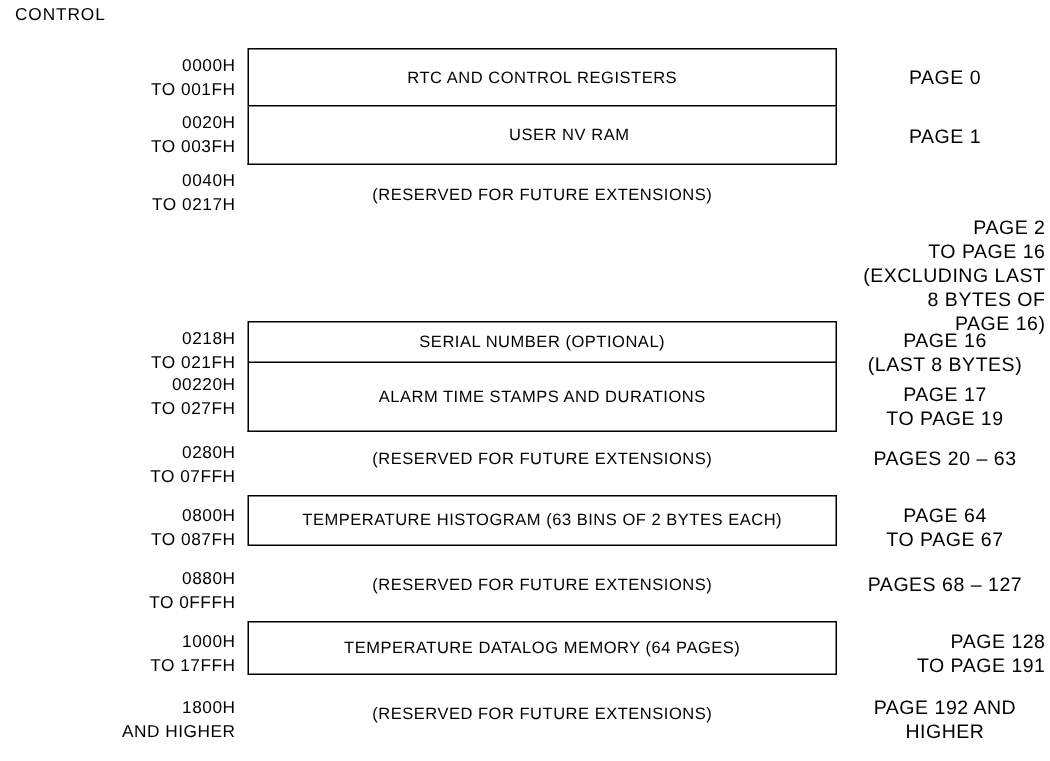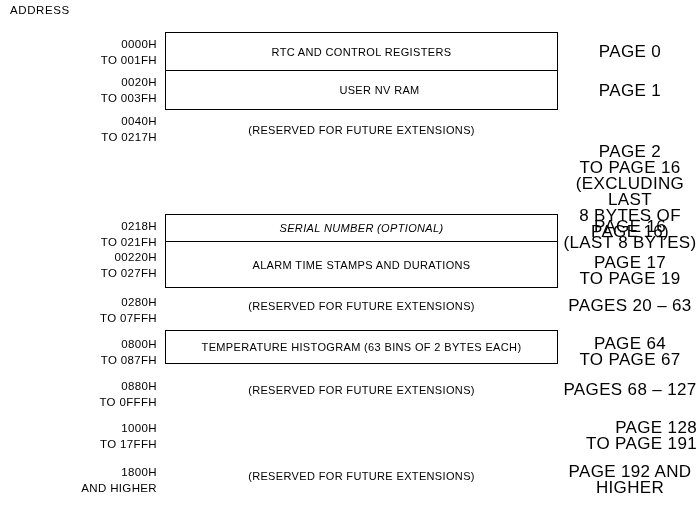--- a/index.html
+++ b/index.html
@@ -39,21 +39,21 @@
     line-height: 16px;
     letter-spacing: 0.35px;
     white-space: pre-line;
   }
 
   
   .page-label {
     left: 563px;
     width: 134px;
     text-align: center;
-    font-size: 17px;
+    font-size: 13px;
     line-height: 16px;
     letter-spacing: 0.35px;
     white-space: pre-line;
   }
 
   
   .region {
     left: 165px;
     width: 393px;
     box-sizing: border-box;
@@ -73,50 +73,50 @@
   }
   .region.plain {
     border: none;
   }
 </style>
 </head>
 <body>
 
 <div id="diagram">
 
-  <div class="abs" id="address-caption">ADDRESS</div>
+  <div class="abs" id="address-caption">CONTROL</div>
 
   <div class="abs addr-label" style="top:36px;">0000H
 TO 001FH</div>
   <div class="abs region boxed" style="top:32px; height:39px;">
     <span>RTC AND CONTROL REGISTERS</span>
   </div>
   <div class="abs page-label" style="top:44px;">PAGE 0</div>
 
   <div class="abs addr-label" style="top:74px;">0020H
 TO 003FH</div>
   <div class="abs region boxed joined-top" style="top:71px; height:39px;padding-left:36px;">
     <span>USER NV RAM</span>
   </div>
   <div class="abs page-label" style="top:83px;">PAGE 1</div>
 
   <div class="abs addr-label" style="top:113px;">0040H
 TO 0217H</div>
   <div class="abs region plain" style="top:122px; height:16px;">
     <span>(RESERVED FOR FUTURE EXTENSIONS)</span>
   </div>
-  <div class="abs page-label" style="top:144px;">PAGE 2
+  <div class="abs page-label" style="top:144px;text-align:right;">PAGE 2
 TO PAGE 16
 (EXCLUDING LAST
 8 BYTES OF
 PAGE 16)</div>
 
   <div class="abs addr-label" style="top:218px;">0218H
 TO 021FH</div>
-  <div class="abs region boxed" style="top:214px; height:28px;font-style:italic;">
+  <div class="abs region boxed" style="top:214px; height:28px;">
     <span>SERIAL NUMBER (OPTIONAL)</span>
   </div>
   <div class="abs page-label" style="top:219px;">PAGE 16
 (LAST 8 BYTES)</div>
 
   <div class="abs addr-label" style="top:249px;">00220H
 TO 027FH</div>
   <div class="abs region boxed joined-top" style="top:242px; height:46px;">
     <span>ALARM TIME STAMPS AND DURATIONS</span>
   </div>
@@ -140,20 +140,23 @@
 
   <div class="abs addr-label" style="top:378px;">0880H
 TO 0FFFH</div>
   <div class="abs region plain" style="top:382px; height:16px;">
     <span>(RESERVED FOR FUTURE EXTENSIONS)</span>
   </div>
   <div class="abs page-label" style="top:382px;">PAGES 68 – 127</div>
 
   <div class="abs addr-label" style="top:420px;">1000H
 TO 17FFH</div>
+  <div class="abs region boxed" style="top:414px; height:36px;">
+    <span>TEMPERATURE DATALOG MEMORY (64 PAGES)</span>
+  </div>
   <div class="abs page-label" style="top:420px;text-align:right;">PAGE 128
 TO PAGE 191</div>
 
   <div class="abs addr-label" style="top:464px;">1800H
 AND HIGHER</div>
   <div class="abs region plain" style="top:468px; height:16px;">
     <span>(RESERVED FOR FUTURE EXTENSIONS)</span>
   </div>
   <div class="abs page-label" style="top:464px;">PAGE 192 AND
 HIGHER</div>

